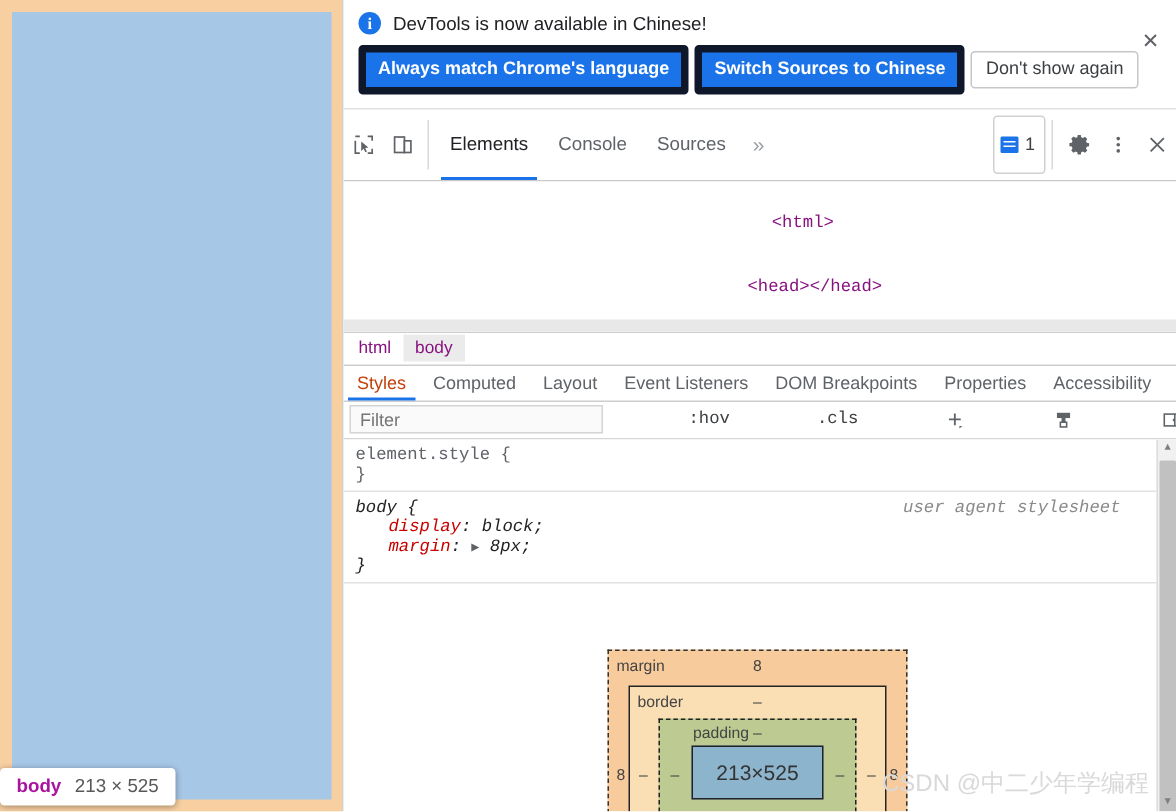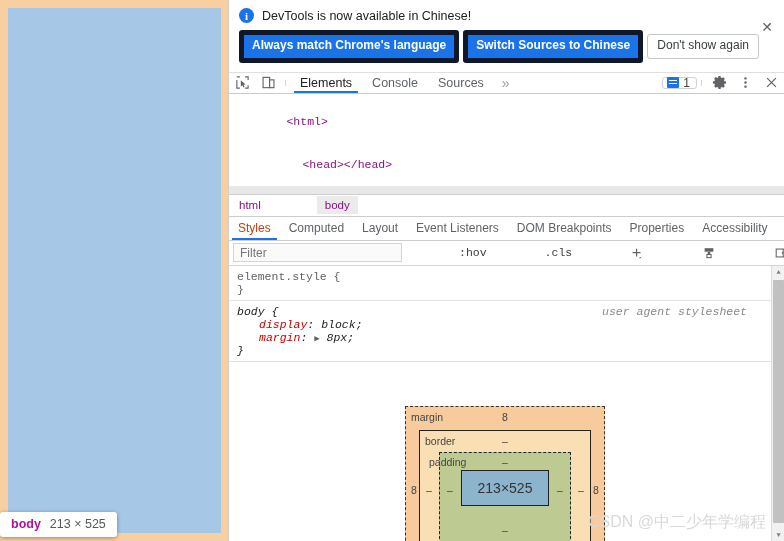--- a/index.html
+++ b/index.html
@@ -80,21 +80,21 @@
     line-height:1.15; cursor:pointer; white-space:nowrap;
   }
   #infobar-close {
     position:absolute; right:10px; top:20px;
     color:#5f6368; font-size:14px; line-height:1; cursor:pointer;
     width:14px; height:14px; display:flex; align-items:center; justify-content:center;
   }
 
   
   #main-toolbar {
-    height:22px; flex:0 0 auto;
+    height:49px; flex:0 0 auto;
     border-top:1px solid #e0e0e0;
     border-bottom:1px solid #cacaca;
     display:flex; align-items:stretch;
     background:#ffffff;
     position:relative;
   }
   .tb-icon {
     width:26px; display:flex; align-items:center; justify-content:center;
     cursor:pointer;
   }
@@ -124,36 +124,36 @@
 
   
   #dom-tree {
     flex:0 0 auto; height:100px;
     background:#ffffff;
     font-family:"Liberation Mono", monospace;
     font-size:11.5px;
     padding-top:6px;
     overflow:hidden;
     position:relative;
+    text-align:center;
   }
   .dom-line { padding:2px 0 2px 0; white-space:pre; color:#881280; position:relative;}
   .dom-line.sel { background:#e8e8e8; }
   .tagname { color:#881280; }
   .dots {
     position:absolute; left:8px; top:4px; color:#777; letter-spacing:1px; font-size:11px;
   }
 
   
   #breadcrumb {
     flex:0 0 auto; height:22px;
     border-top:1px solid #cdcdcd;
     display:flex; align-items:center;
     background:#ffffff; padding-left:2px;
     font-size:11.5px;
-    gap:48px;
   }
   .crumb { padding:3px 8px; color:#881280; cursor:pointer; }
   .crumb.active { background:#ebebeb; }
 
   
   #panel-tabs {
     flex:0 0 auto; height:25px;
     border-top:1px solid #cdcdcd;
     border-bottom:1px solid #cdcdcd;
     display:flex; align-items:stretch; background:#ffffff;
@@ -408,21 +408,21 @@
       <div class="bm-val" style="left:2px; top:78px; width:14px;">8</div>
       <div class="bm-val" style="right:2px; top:78px; width:14px;">8</div>
 
       <div class="bm-border"></div>
       <div class="bm-label" style="left:20px; top:29px;">border</div>
       <div class="bm-val" style="left:86px; top:29px; width:28px;">–</div>
       <div class="bm-val" style="left:17px; top:78px; width:14px;">–</div>
       <div class="bm-val" style="right:17px; top:78px; width:14px;">–</div>
 
       <div class="bm-padding"></div>
-      <div class="bm-label" style="left:24px; top:50px;">padding</div>
+      <div class="bm-label" style="left:57px; top:50px;">padding</div>
       <div class="bm-val" style="left:86px; top:50px; width:28px;">–</div>
       <div class="bm-val" style="left:38px; top:78px; width:14px;">–</div>
       <div class="bm-val" style="right:38px; top:78px; width:14px;">–</div>
       <div class="bm-val" style="left:86px; top:118px; width:28px;">–</div>
 
       <div class="bm-content">
         <span class="bm-content-txt">213×525</span>
       </div>
     </div>
 

